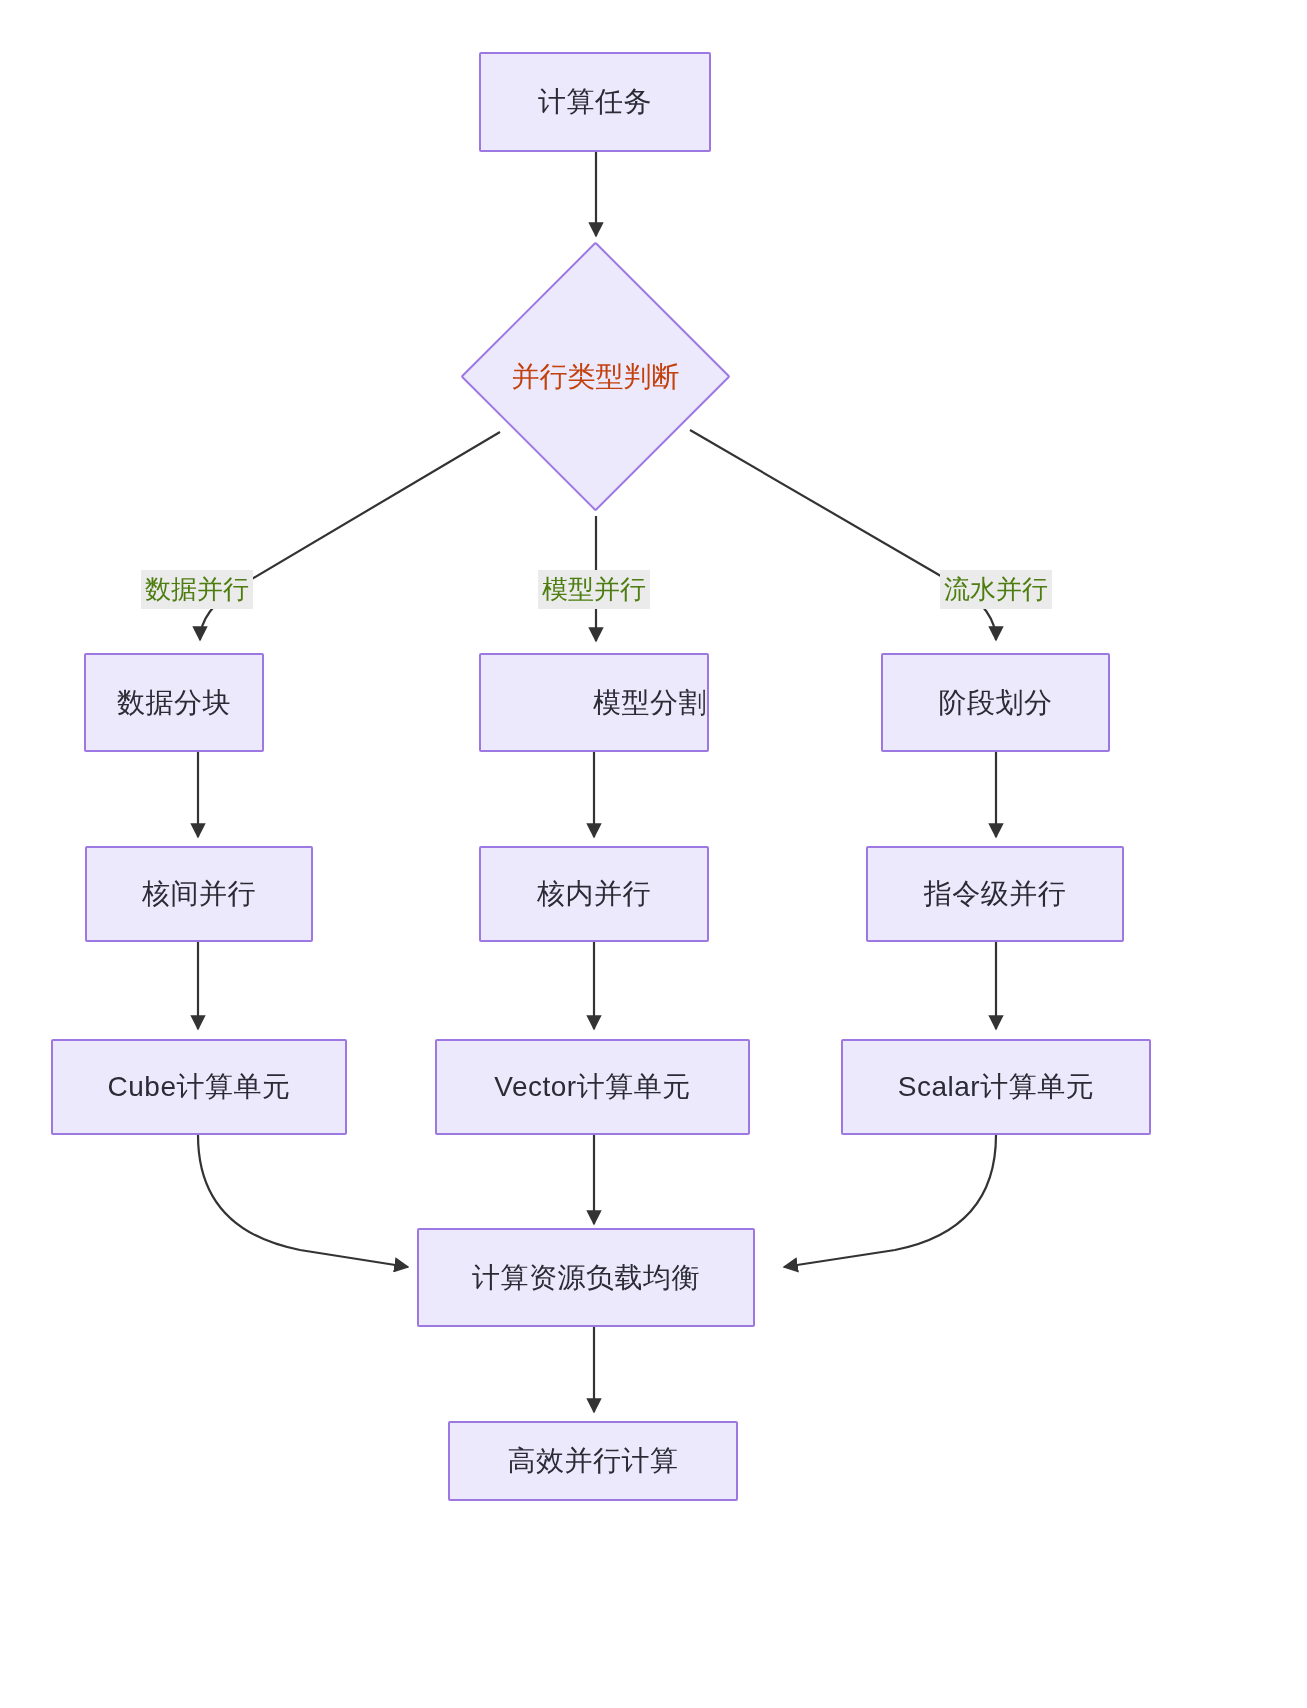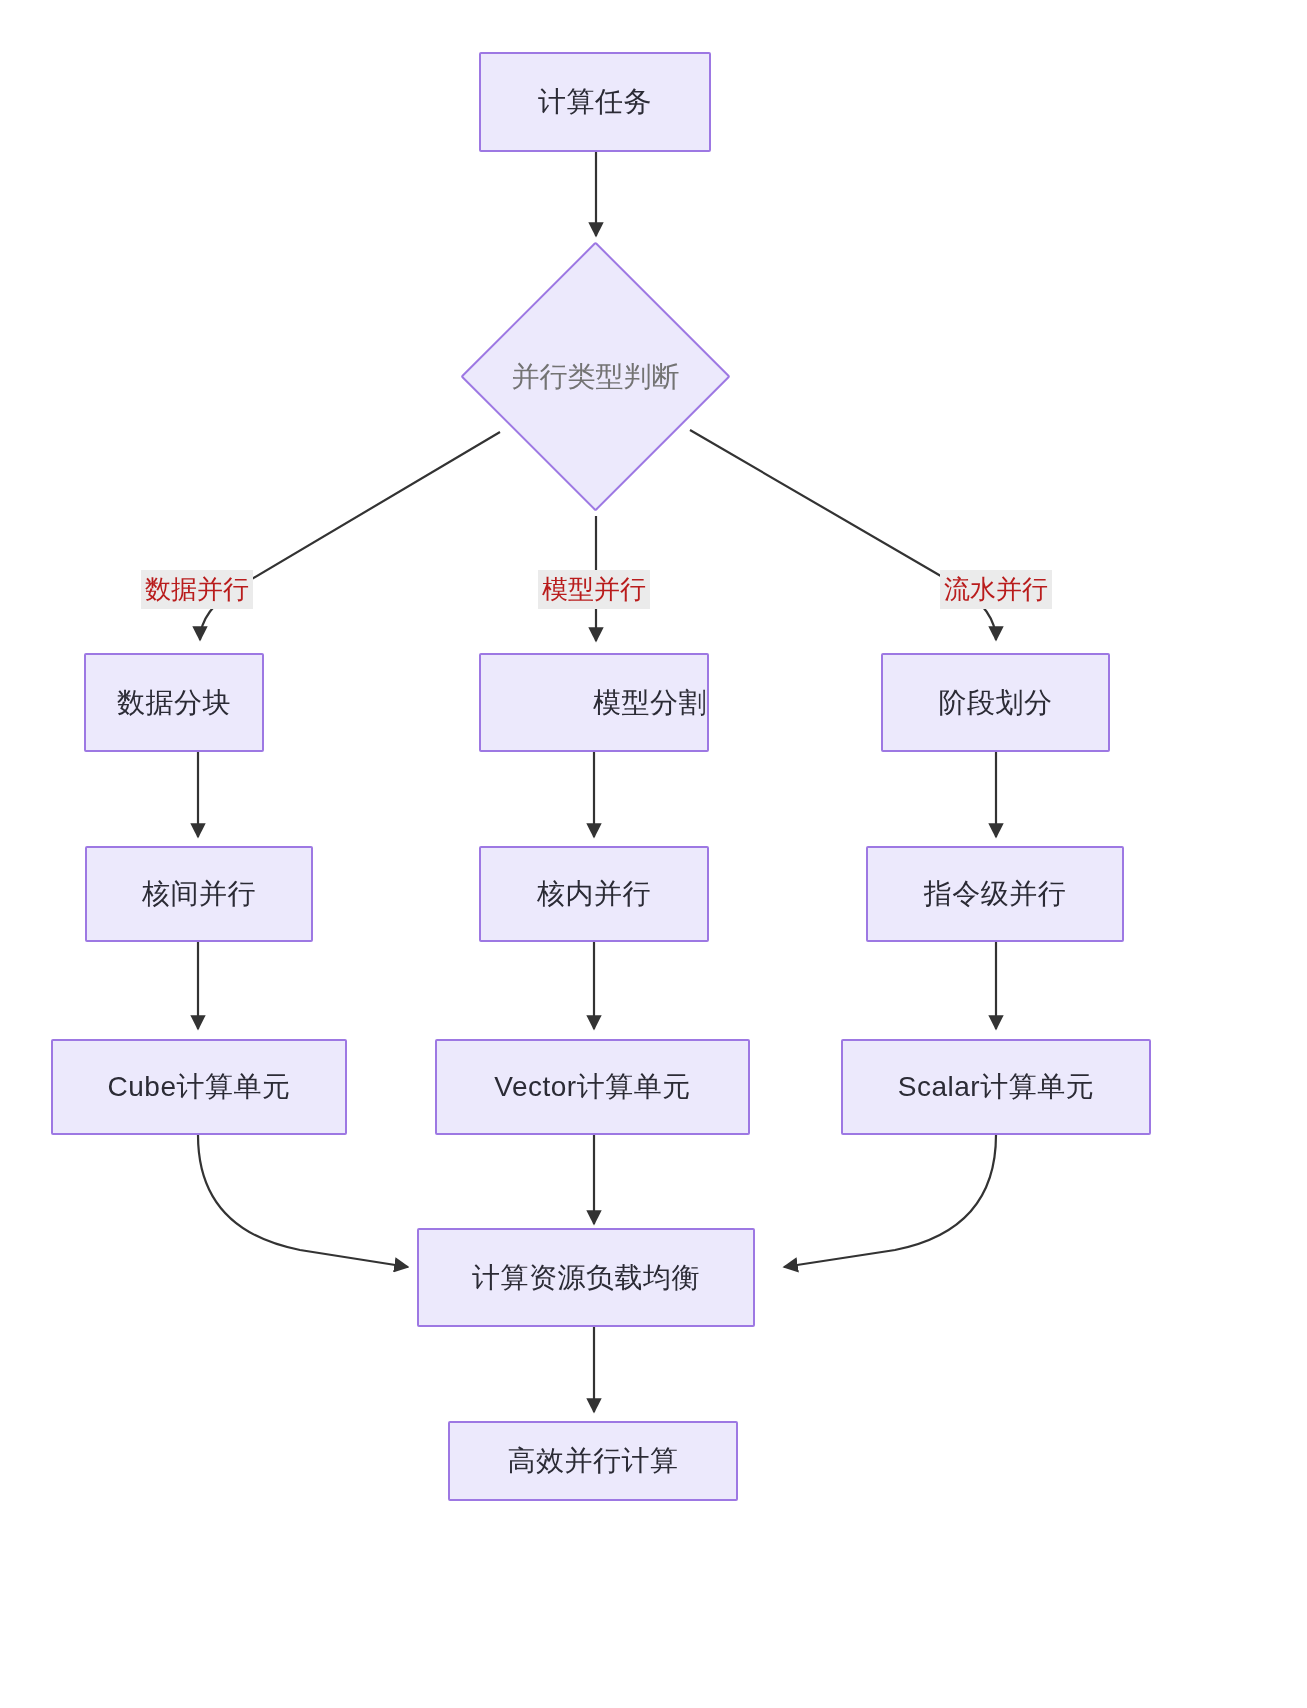--- a/index.html
+++ b/index.html
@@ -29,26 +29,26 @@
     position:absolute;left:0;top:0;width:100%;height:100%;
     background:#ece9fc;
     border:2px solid #9d78e3;
     box-sizing:border-box;
     transform:rotate(45deg);
     border-radius:2px;
   }
   .diamond-wrap .dialabel{
     position:absolute;left:0;top:0;width:100%;height:100%;
     display:flex;align-items:center;justify-content:center;
-    color:#737373;font-size:28px;white-space:nowrap;
+    color:#c2410c;font-size:28px;white-space:nowrap;
   }
   .edge-label{
     position:absolute;
     background:#ebebeb;
-    color:#b91c1c;
+    color:#4d7c0f;
     font-size:26px;
     padding:2px 4px;
     white-space:nowrap;
     transform:translateX(-50%);
   }
 </style>
 </head>
 <body>
 
 <div id="stage">

